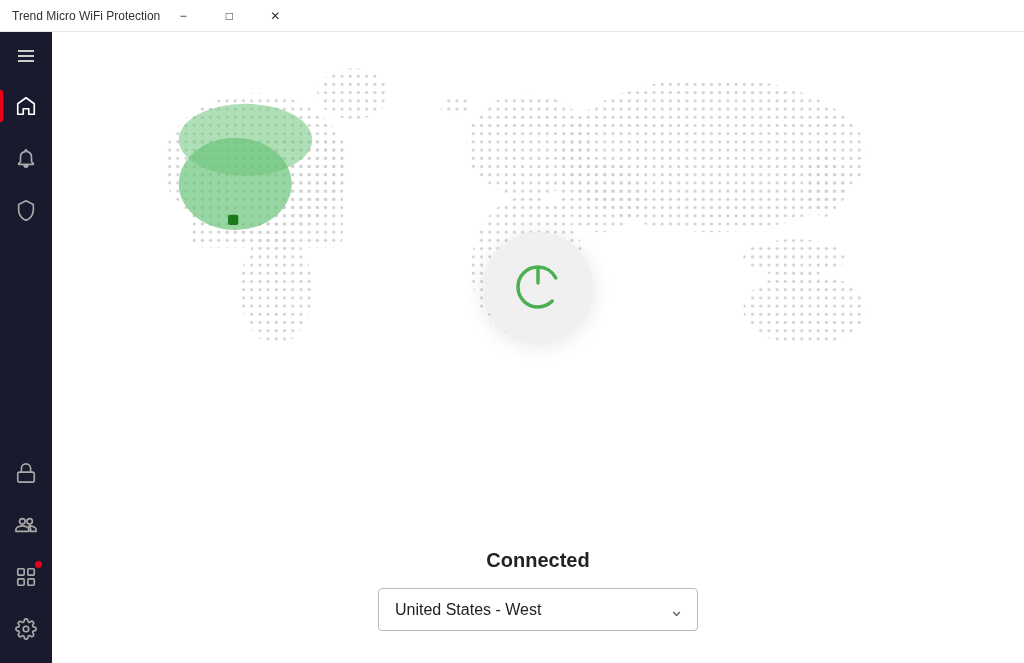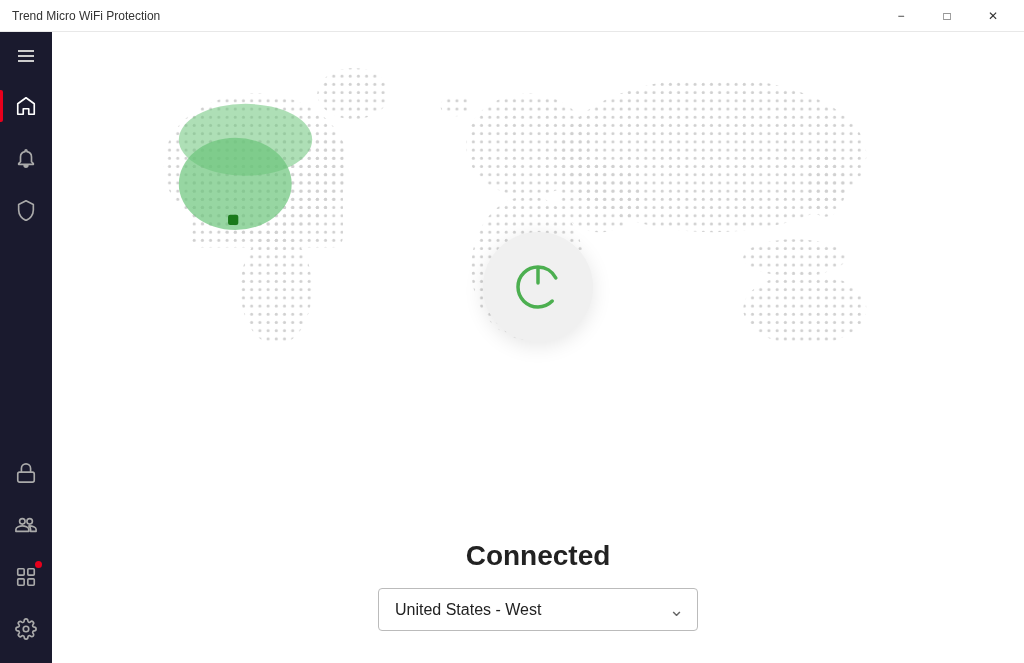--- a/index.html
+++ b/index.html
@@ -13,21 +13,20 @@
       display: flex;
       flex-direction: column;
     }
 
     
     .title-bar {
       height: 32px;
       background: #fff;
       display: flex;
       align-items: center;
-      justify-content: space-between;
       padding: 0 8px 0 12px;
       border-bottom: 1px solid #e8e8e8;
       flex-shrink: 0;
     }
     .title-bar-left {
       display: flex;
       align-items: center;
       gap: 8px;
       font-size: 12px;
       color: #333;
@@ -209,21 +208,21 @@
       left: 0;
       right: 0;
       display: flex;
       flex-direction: column;
       align-items: center;
       padding-bottom: 32px;
       gap: 16px;
     }
 
     .connected-text {
-      font-size: 28px;
+      font-size: 20px;
       font-weight: 600;
       color: #222;
     }
 
     .vpn-select-label {
       font-size: 15px;
       color: #444;
       align-self: center;
     }
 

